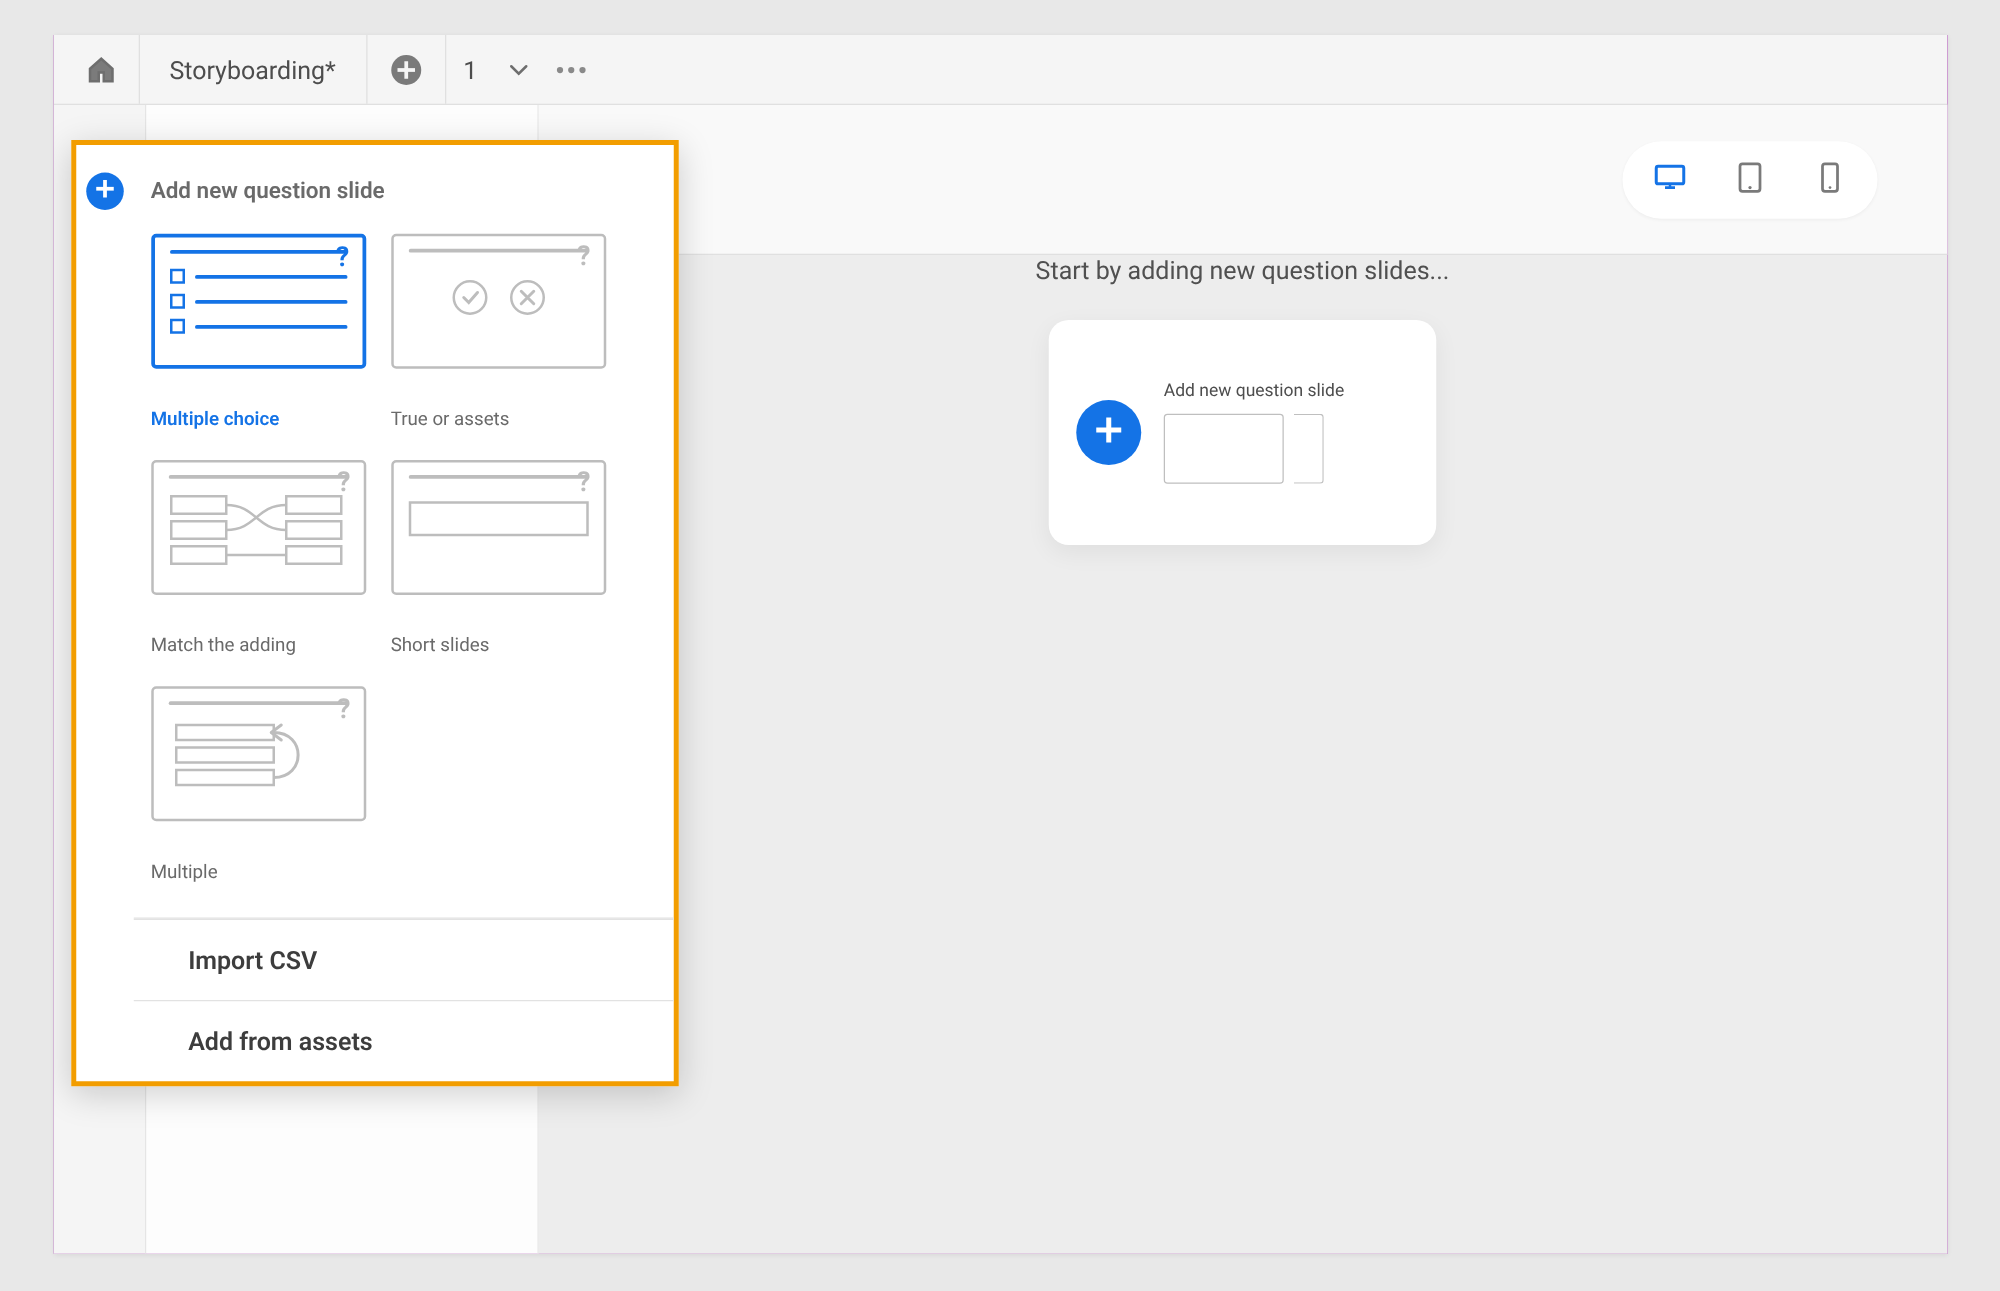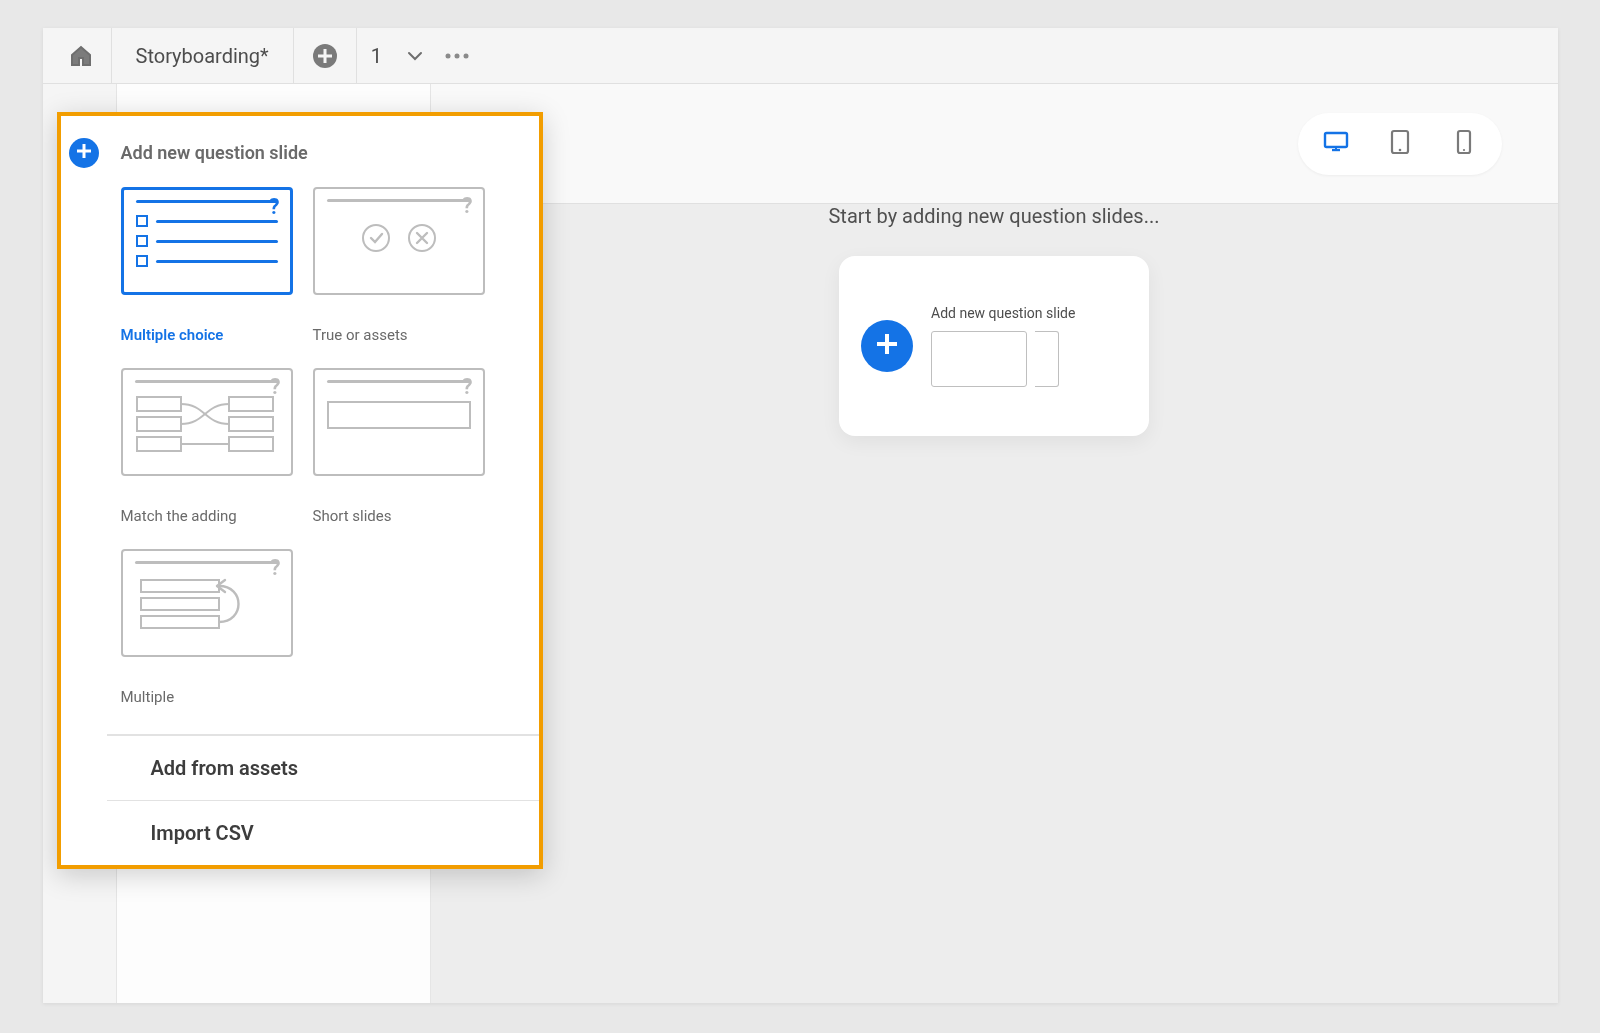--- a/index.html
+++ b/index.html
@@ -482,20 +482,20 @@
                 <path d="M84 48 C110 48 110 12 84 12" stroke="#bdbdbd" stroke-width="2.4" fill="none"></path>
                 <path d="M90 6 L82 12 L90 18" stroke="#bdbdbd" stroke-width="2.4" fill="none" stroke-linecap="round" stroke-linejoin="round"></path>
               </svg>
             </div>
             <div class="cap">Multiple</div>
           </div>
 
         </div>
 
         <div class="pop-actions">
+          <div class="pop-action">Import CSV</div>
           <div class="pop-action">Add from assets</div>
-          <div class="pop-action">Import CSV</div>
         </div>
       </div>
     </div>
 
   </div>
 </div>
 
 </body></html>

